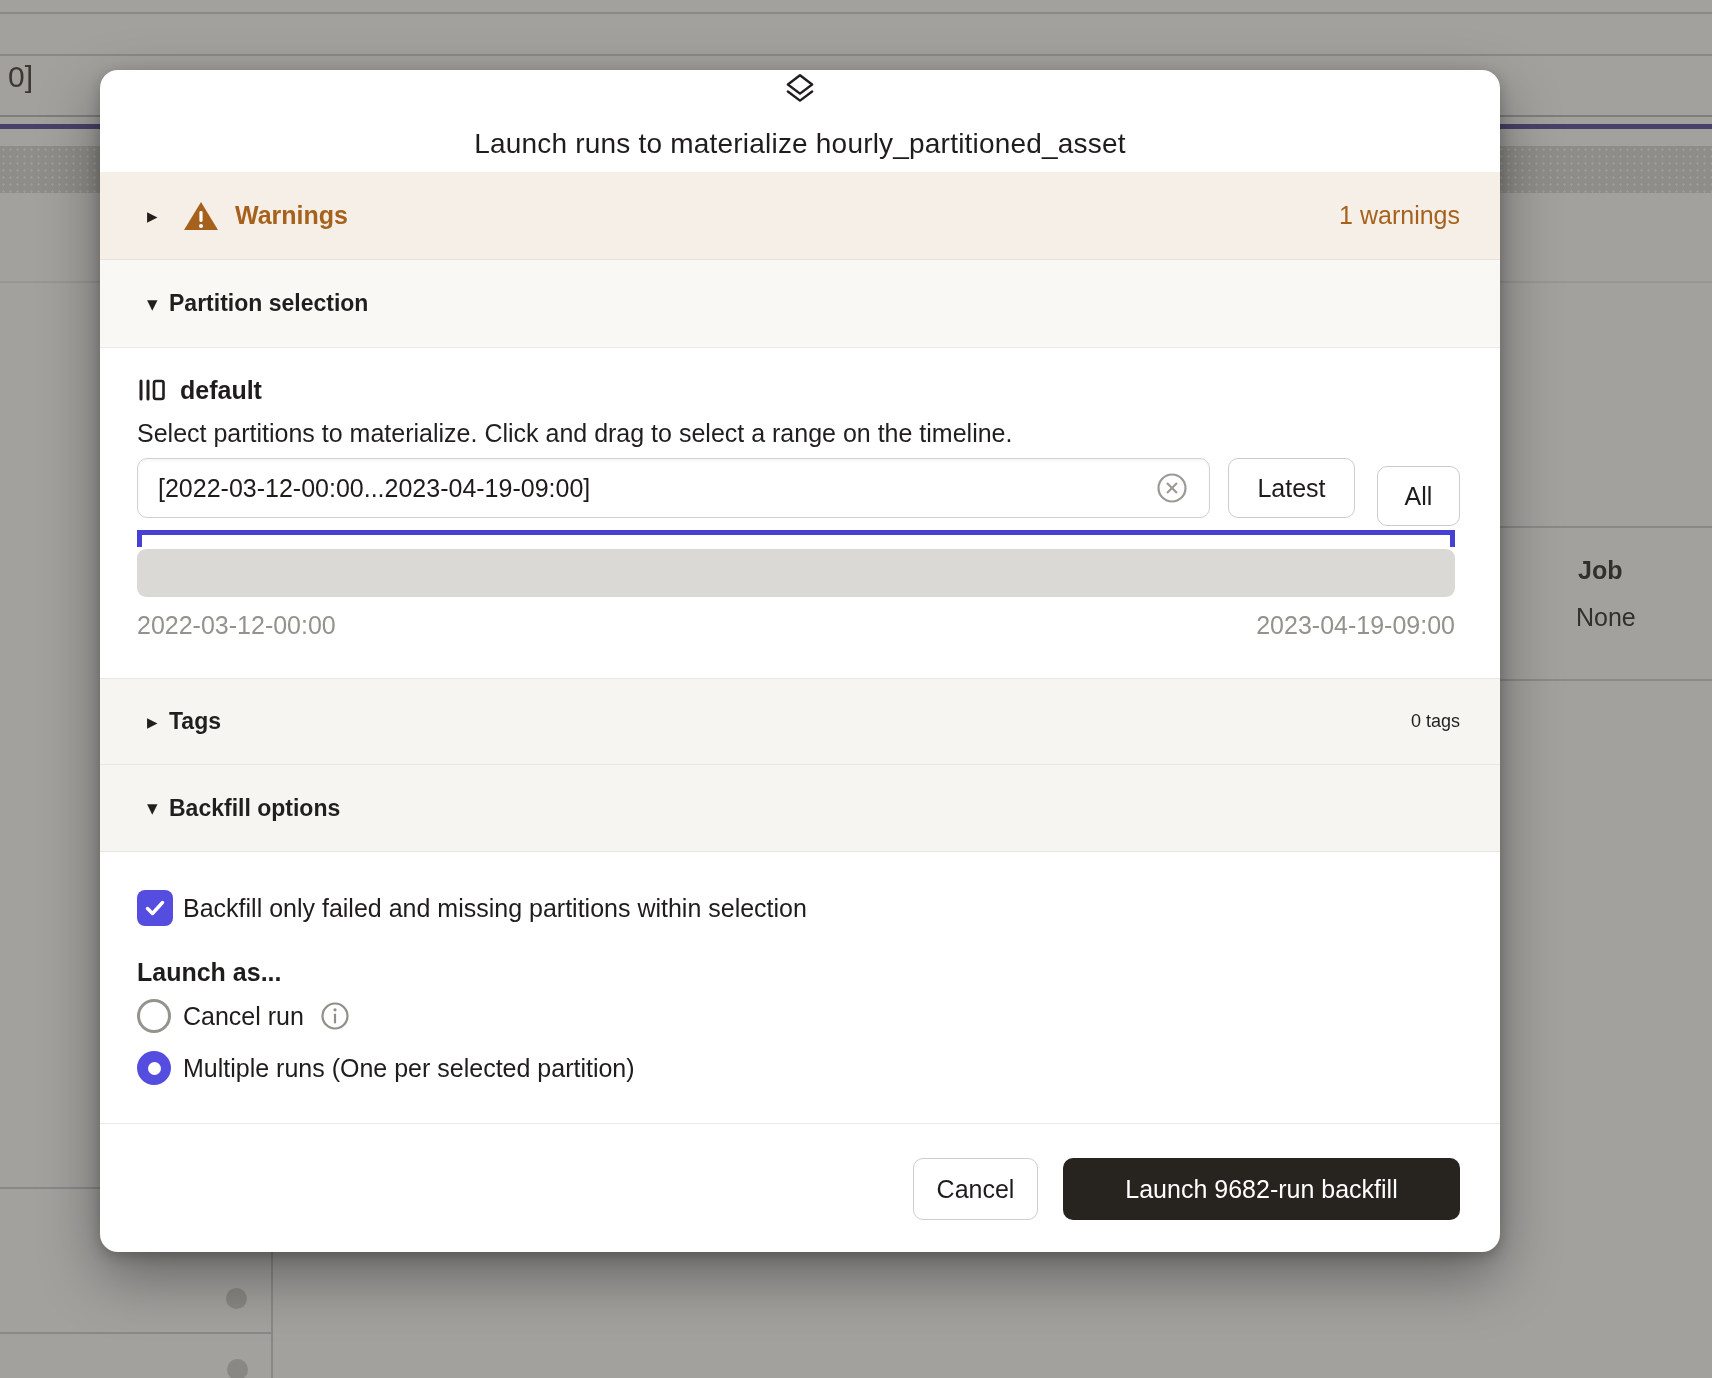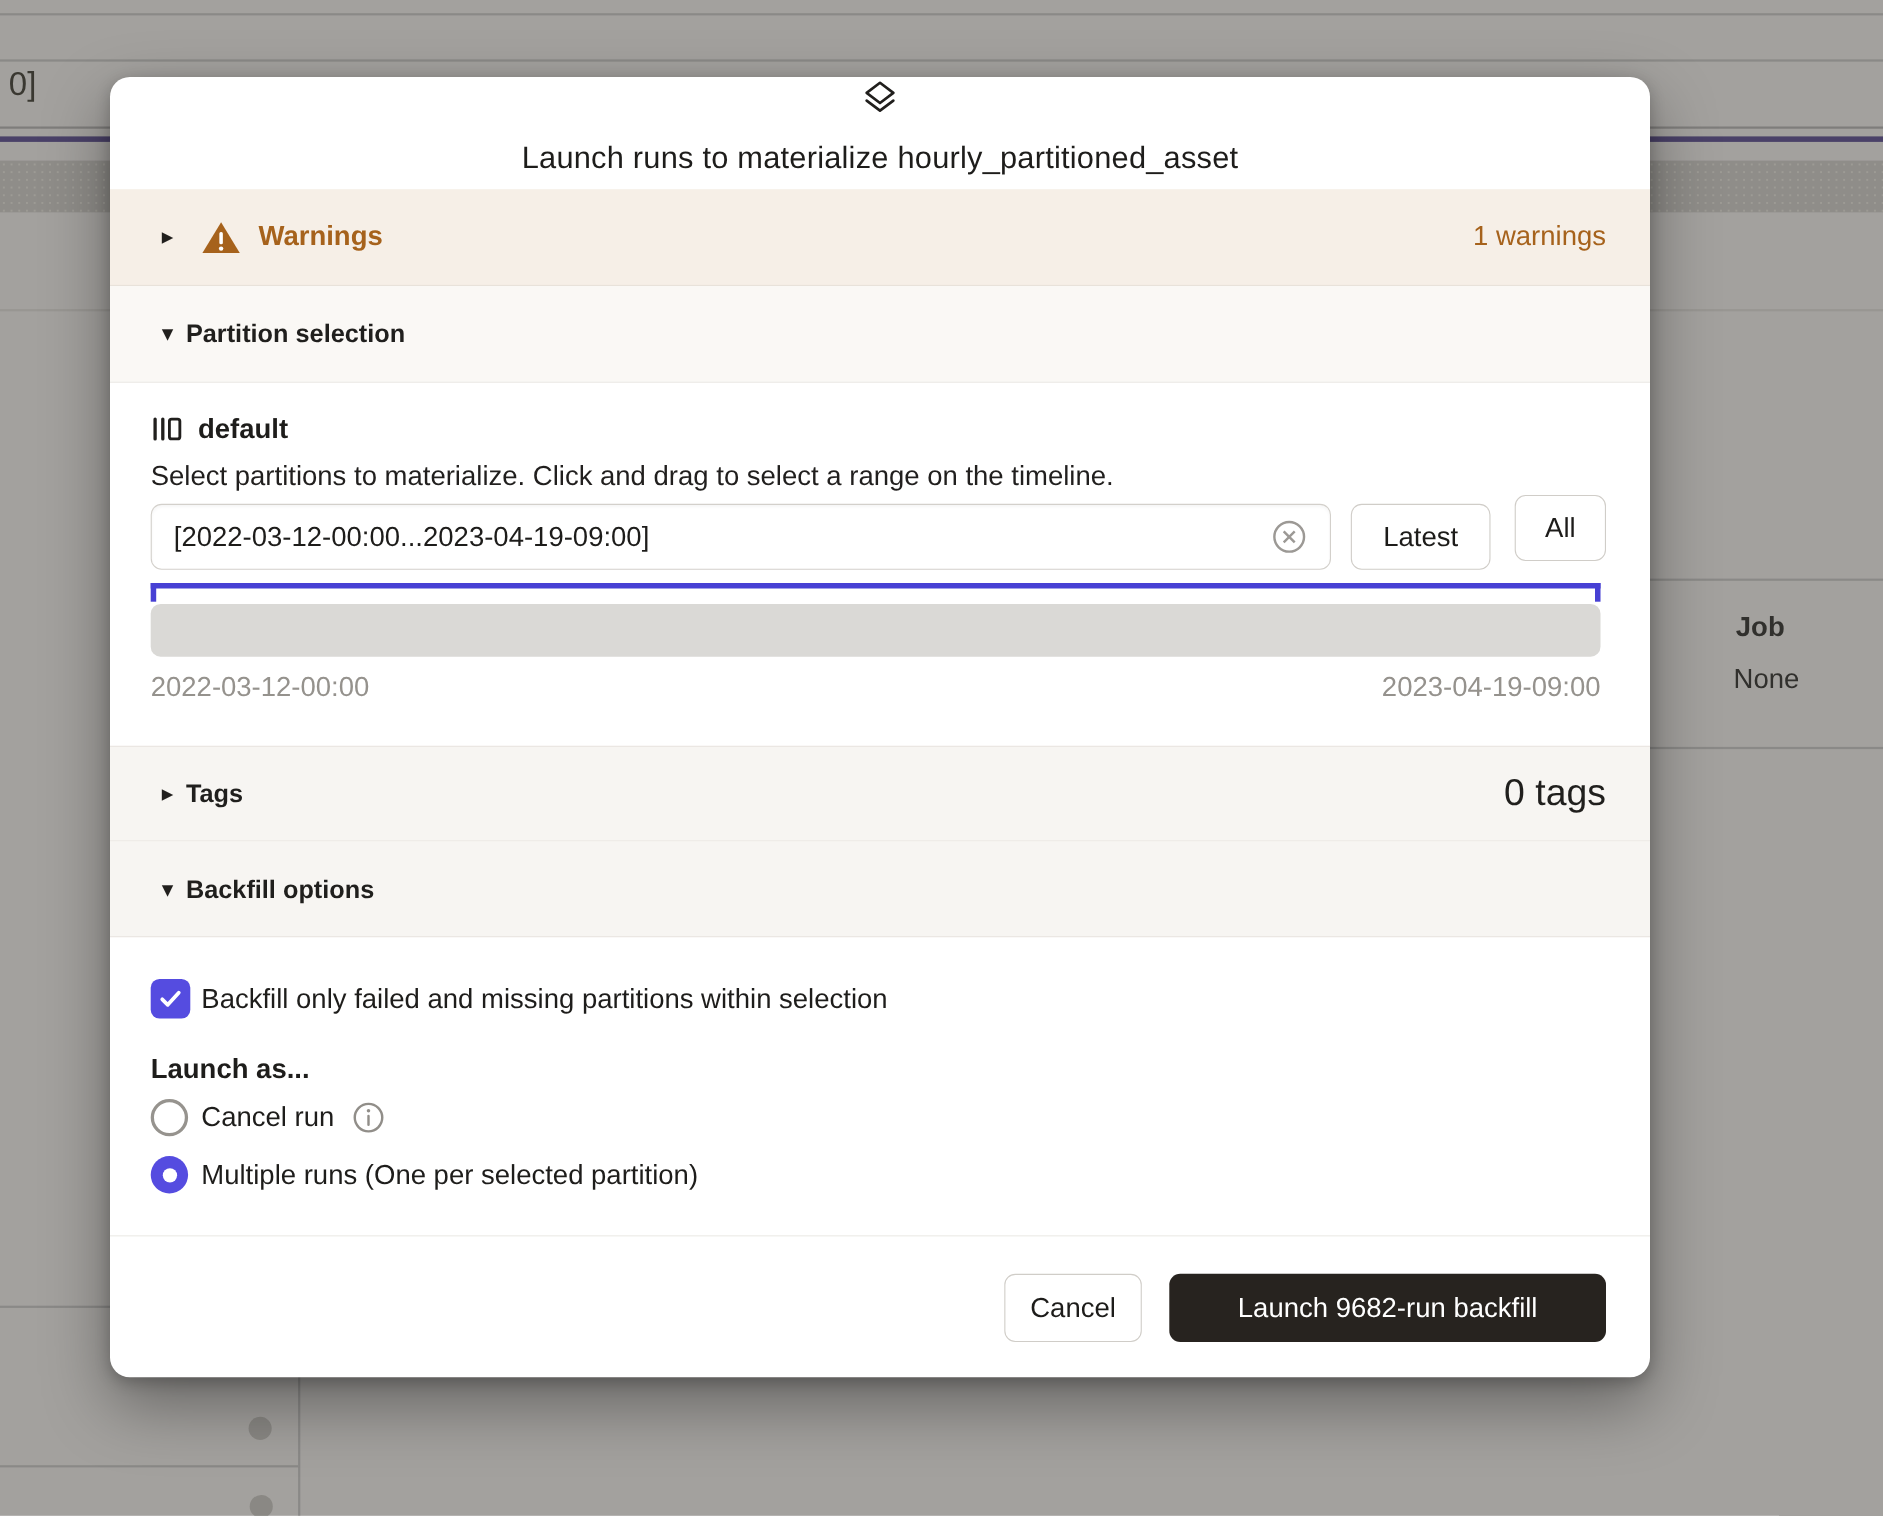--- a/index.html
+++ b/index.html
@@ -64,32 +64,32 @@
   .range-input { top:388px; left:37px; width:1073px; height:60px;
     border:1.5px solid #d3d0cb; border-radius:10px; background:#fff;
     font-family:"Liberation Sans",sans-serif; font-size:25px; color:#1d1c1a;
     padding:0 60px 0 20px; box-shadow: inset 0 2px 3px rgba(0,0,0,0.04); }
   .clear-btn { top:402px; left:1056px; width:32px; height:32px; cursor:pointer; }
 
   .btn { display:flex; align-items:center; justify-content:center;
     background:#fff; border:1.5px solid #d0cdc8; border-radius:10px;
     font-size:25px; color:#1d1c1a; cursor:pointer; }
   .latest-btn { top:388px; left:1128px; width:127px; height:60px; }
-  .all-btn { top:380px; left:1277px; width:83px; height:60px; }
+  .all-btn { top:396px; left:1277px; width:83px; height:60px; }
 
   .sel-line { top:460px; left:37px; width:1318px; height:5px; background:#4740d4; }
   .sel-line .tick { position:absolute; top:0; width:5px; height:17px; background:#4740d4; }
   .sel-line .tick.l { left:0; } .sel-line .tick.r { right:0; }
   .timeline-bar { top:479px; left:37px; width:1318px; height:48px; background:#dad9d6; border-radius:9px; }
   .date-label { top:541px; font-size:25px; color:#95928d; }
   .date-label.start { left:37px; }
   .date-label.end { right:45px; }
 
   .tags-row { top:608px; height:87px; background:#f7f5f2; border-top:1px solid #e9e6e1; border-bottom:1px solid #e9e6e1; }
-  .tags-count { font-size:34px; color:#201f1d; margin-left:auto; }
+  .tags-count { font-size:18px; color:#201f1d; margin-left:auto; }
   .backfill-row { top:695px; height:87px; background:#f7f5f2; border-bottom:1px solid #e9e6e1; }
 
   .check-row { top:820px; left:37px; display:flex; align-items:center; gap:10px; }
   .checkbox { width:36px; height:36px; border-radius:8px; background:#554ce0;
     display:flex; align-items:center; justify-content:center; cursor:pointer; }
   .check-label { font-size:25px; color:#1e1d1b; }
 
   .launch-as { top:888px; left:37px; font-size:25px; font-weight:600; }
   .radio-row { left:37px; height:36px; display:flex; align-items:center; gap:12px; }
   .radio-row.r1 { top:928px; }

